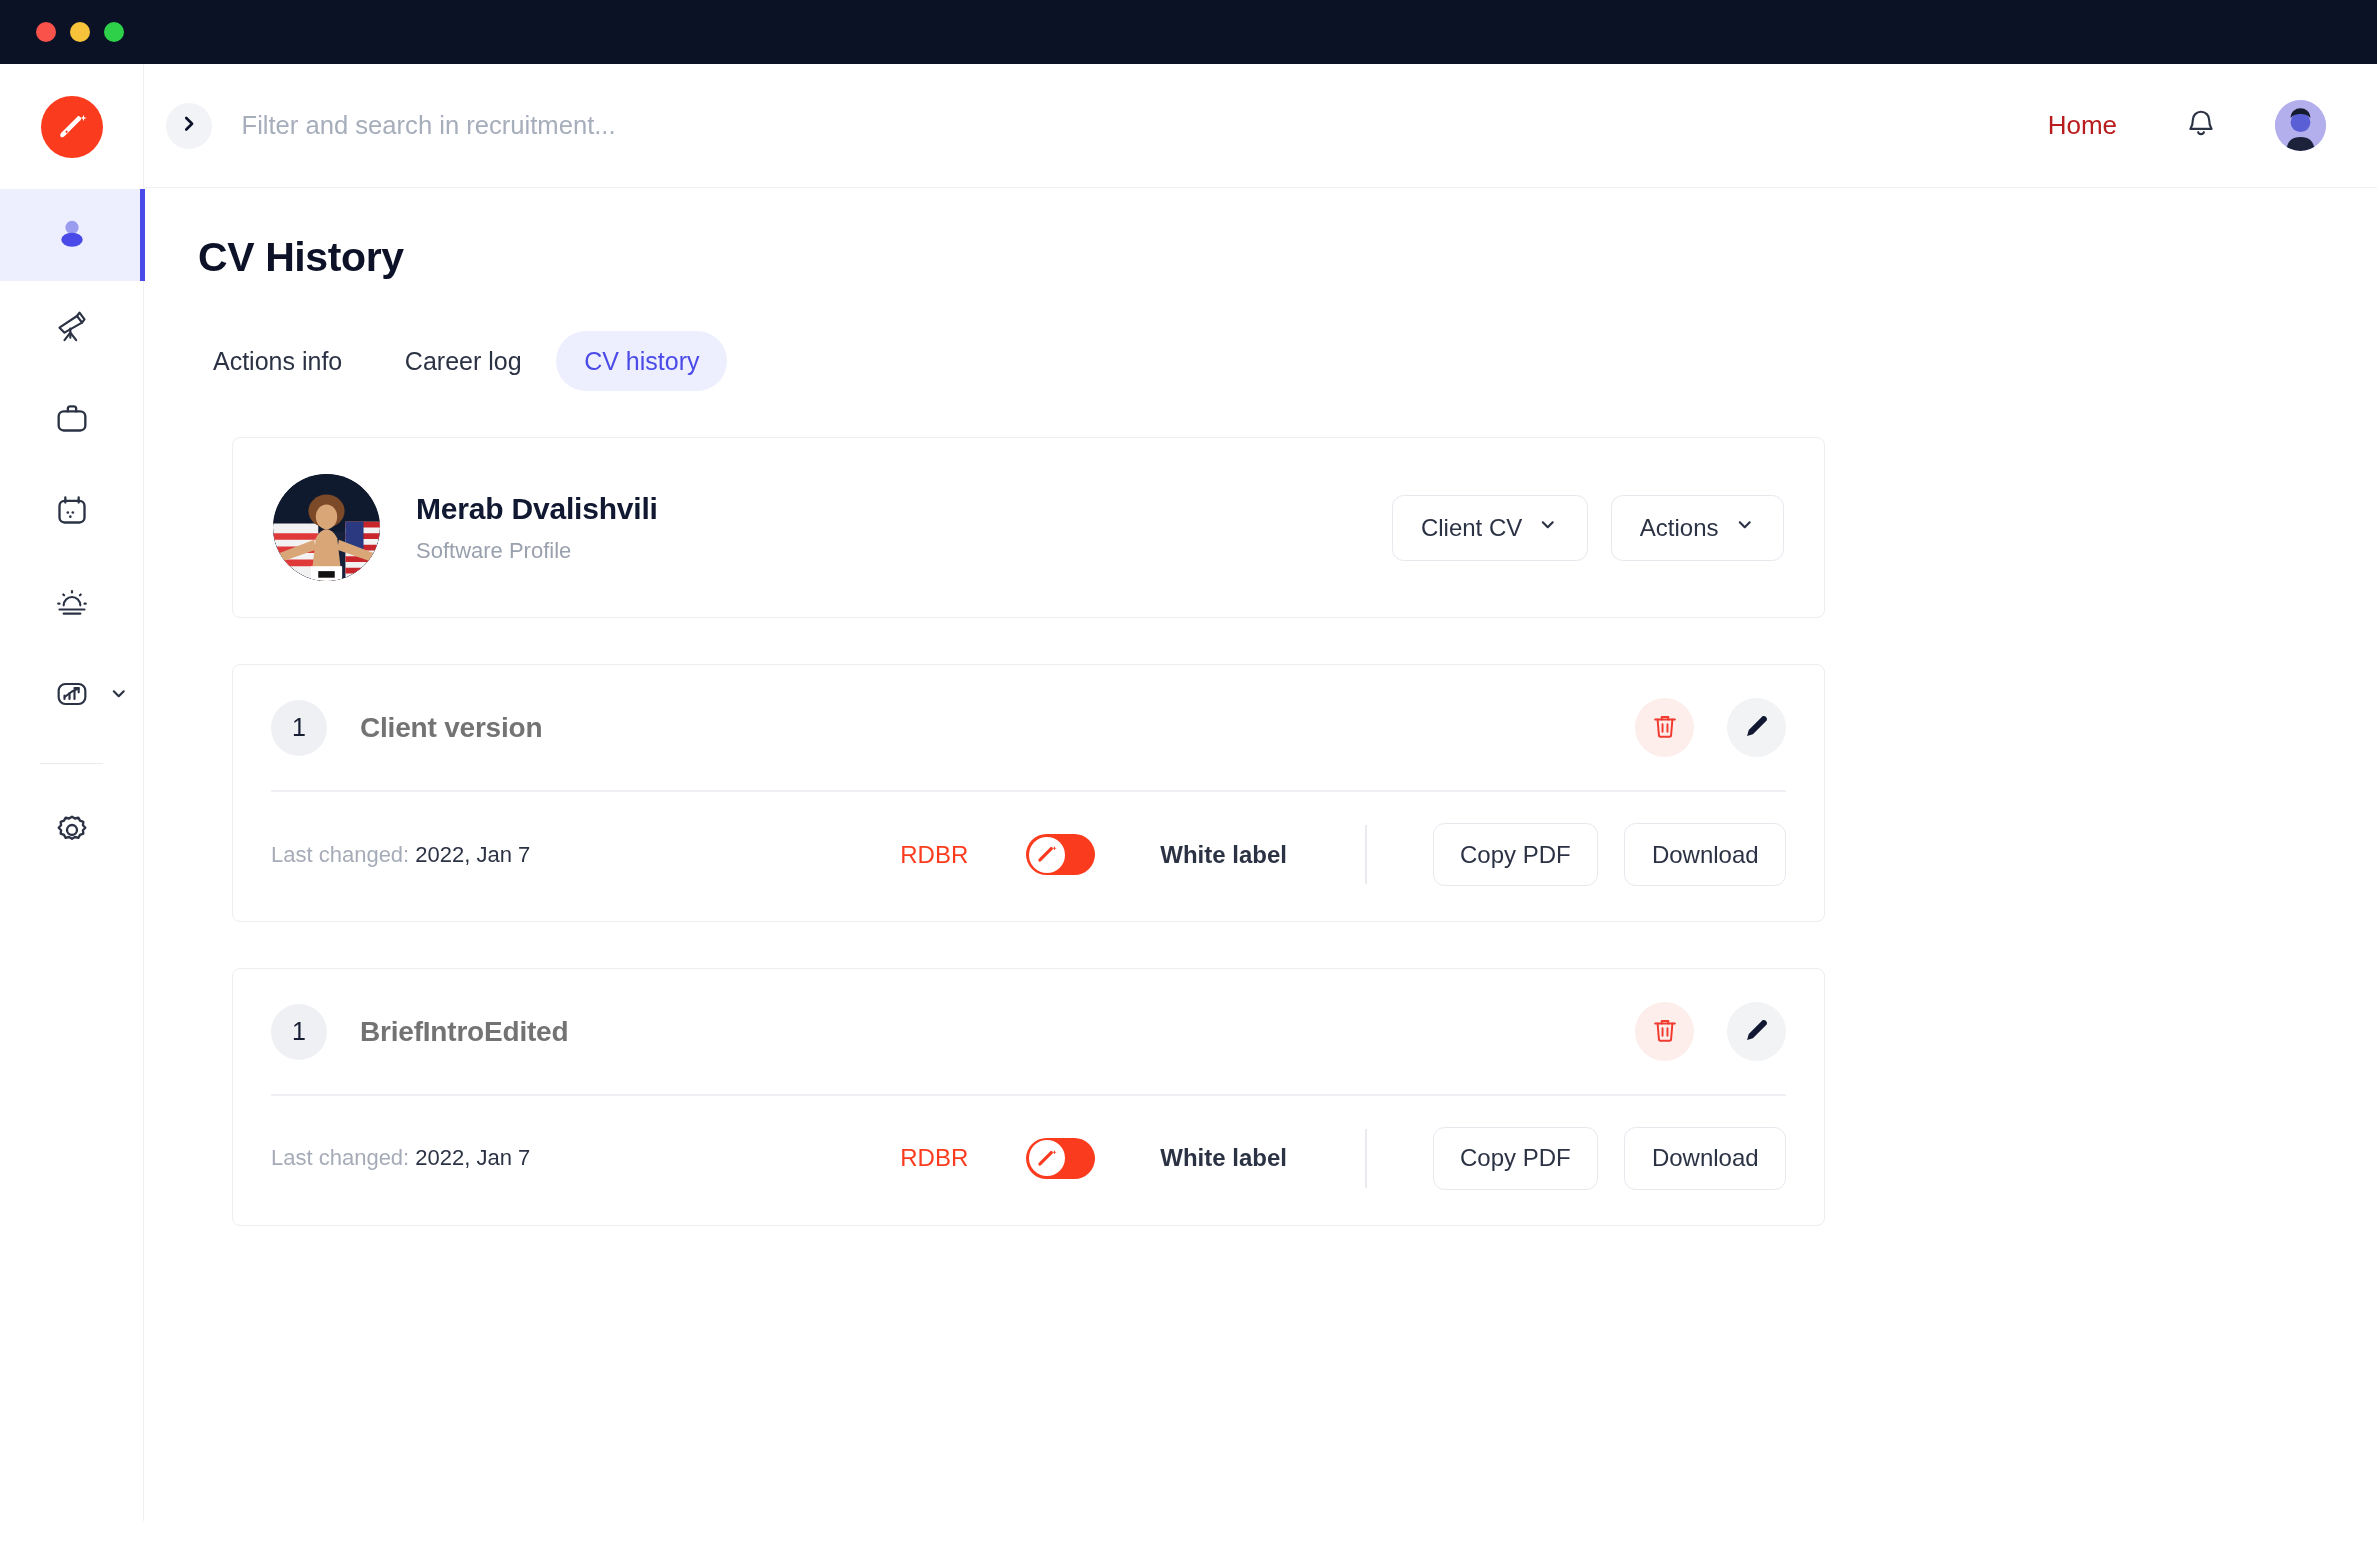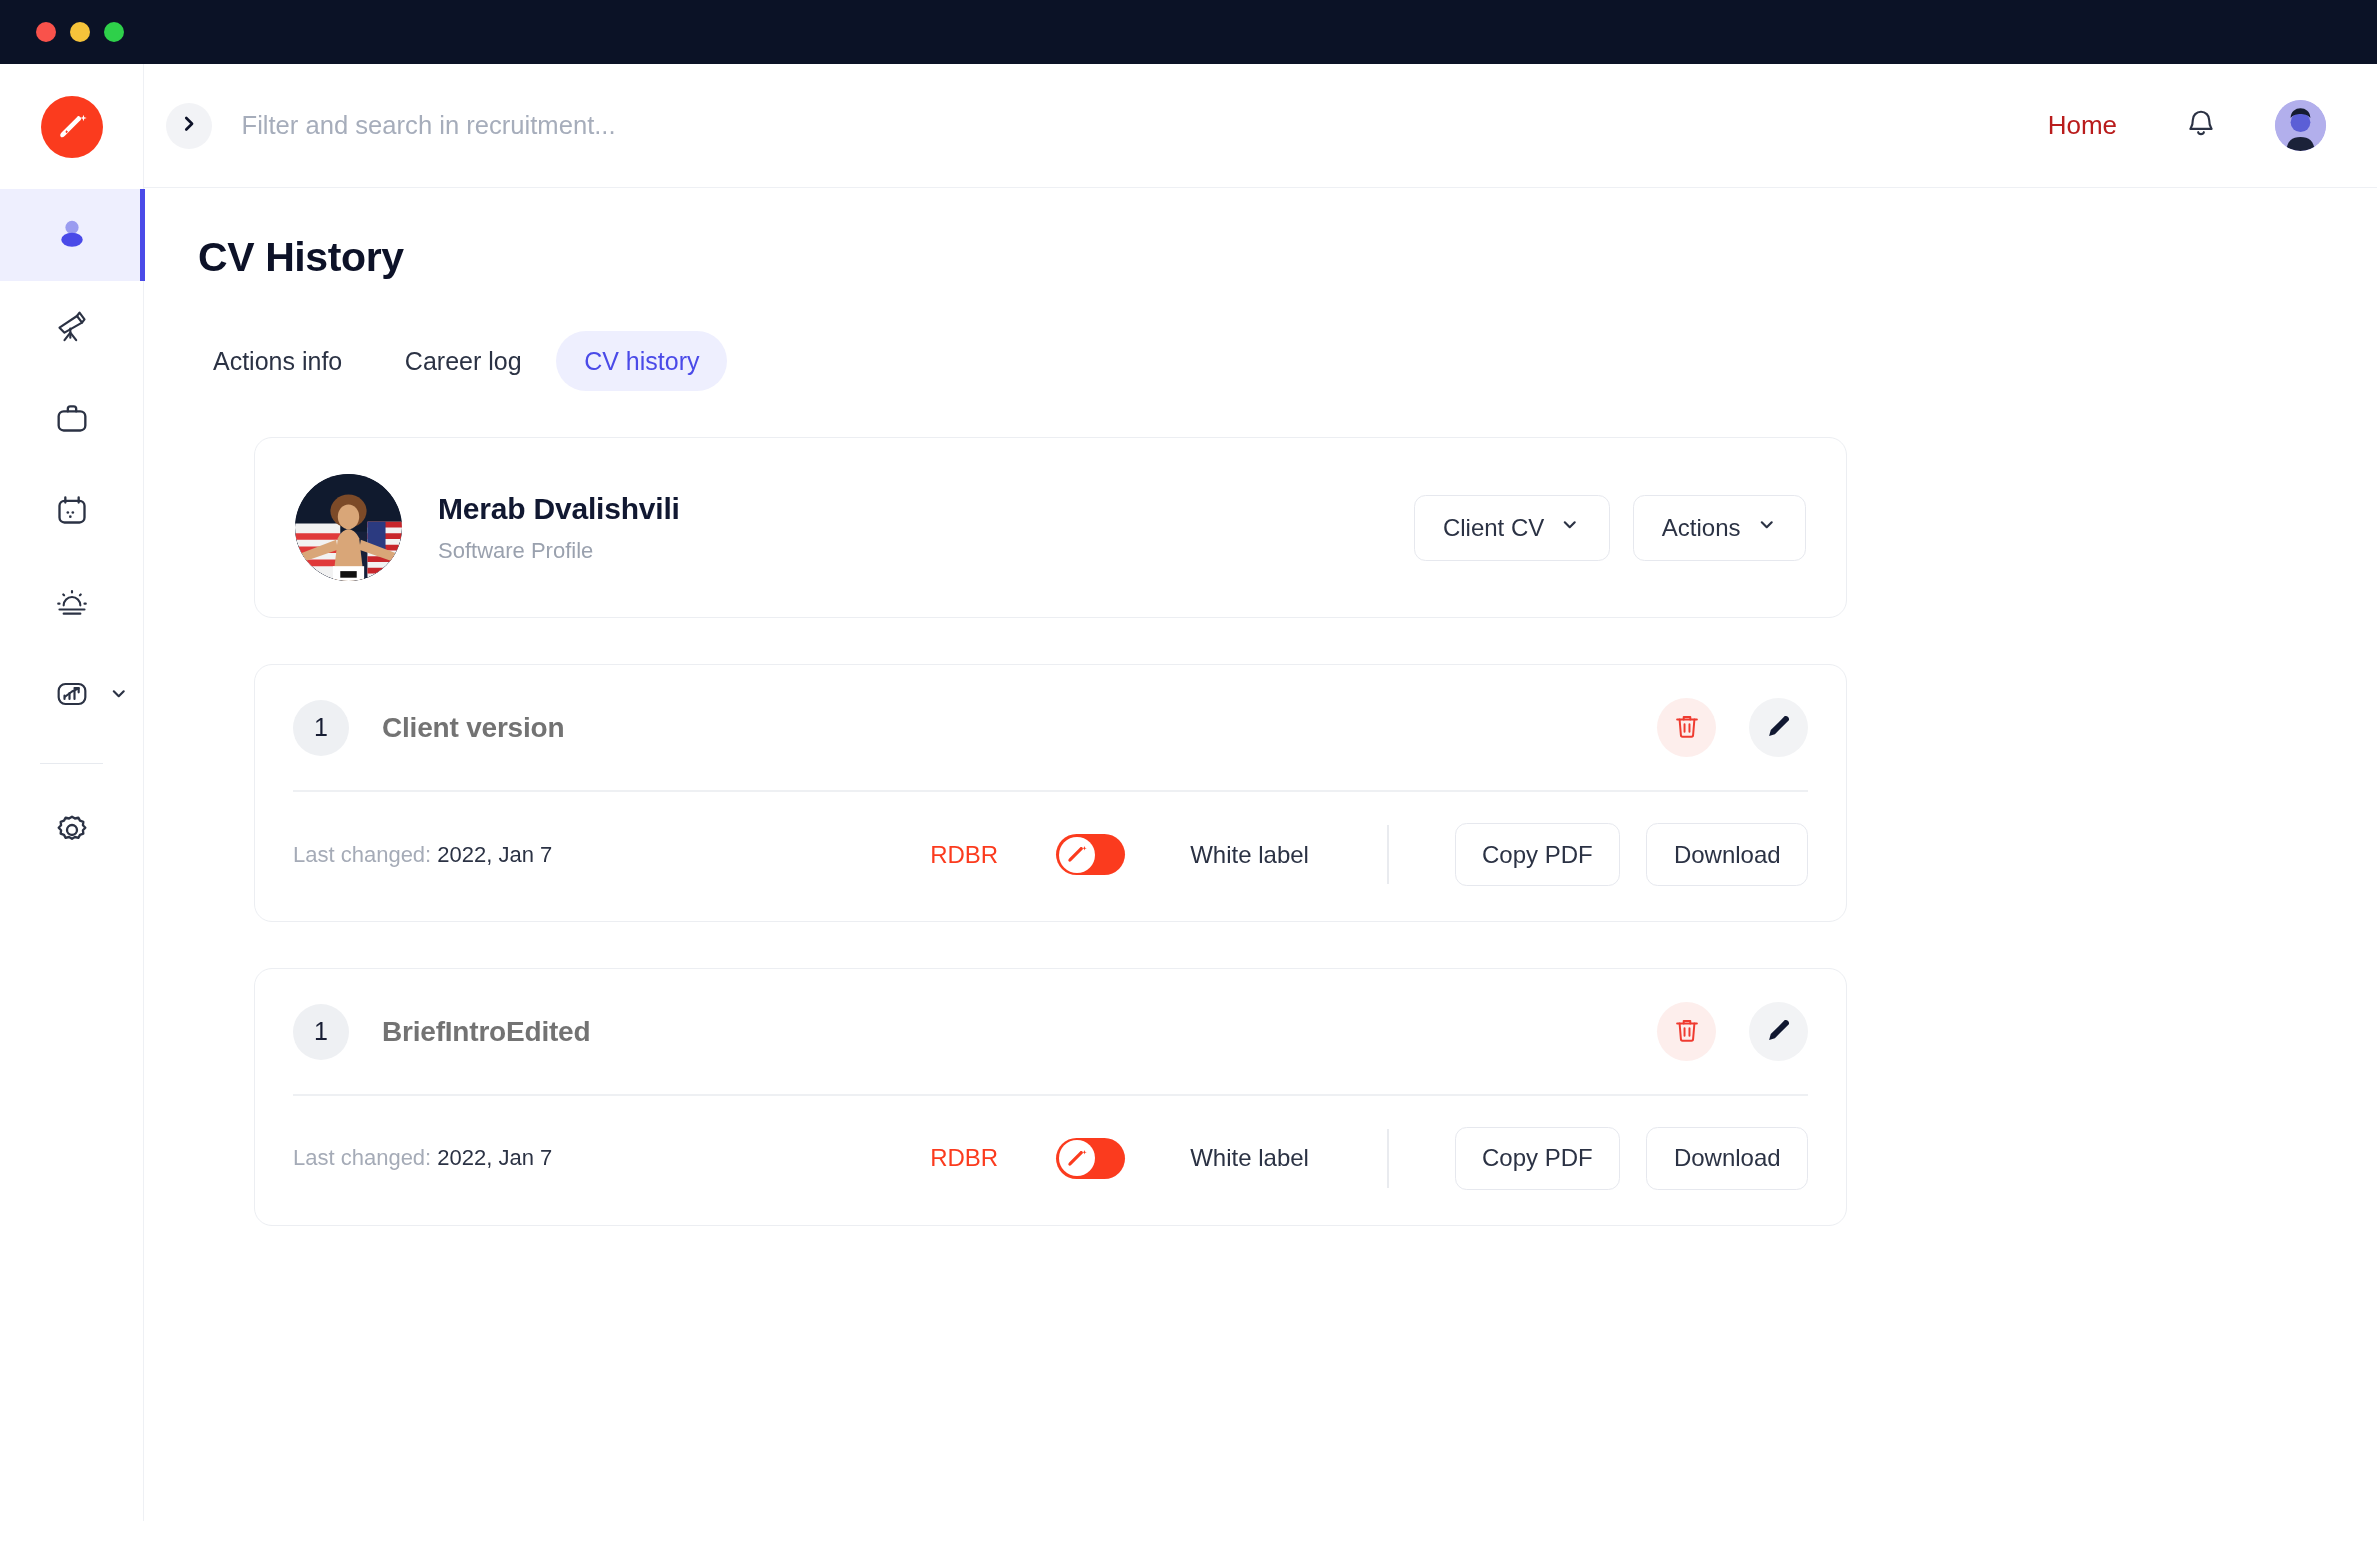--- a/index.html
+++ b/index.html
@@ -163,22 +163,22 @@
   }
   .tab.active {
     background: #eeeffe;
     color: #4a4ae8;
   }
 
   
   .card {
     background: #ffffff;
     border: 1.7px solid #eceef2;
-    border-radius: 18px;
-    margin: 0 0 0 110px;
+    border-radius: 8px;
+    margin: 0 0 0 88px;
     width: 1593px;
   }
   .profile-card {
     margin-top: 46px;
     padding: 36px 40px;
     display: flex;
     align-items: center;
   }
   .profile-avatar {
     width: 107px; height: 107px; border-radius: 50%;
@@ -281,20 +281,21 @@
     width: 36px; height: 36px;
     border-radius: 50%;
     background: #ffffff;
     display: flex; align-items: center; justify-content: center;
   }
   .wl-label {
     font-size: 24px;
     color: #2b3244;
     margin-left: 30px;
     white-space: nowrap;
+    font-weight: bold;
   }
   .vsep {
     width: 1.7px; height: 59px;
     background: #e9ebef;
     margin: 0 31px 0 43px;
     flex: 0 0 auto;
   }
   .foot-btns { display: flex; gap: 26.4px; }
   .btn-sm {
     border: 1.7px solid #e6e8ee;

